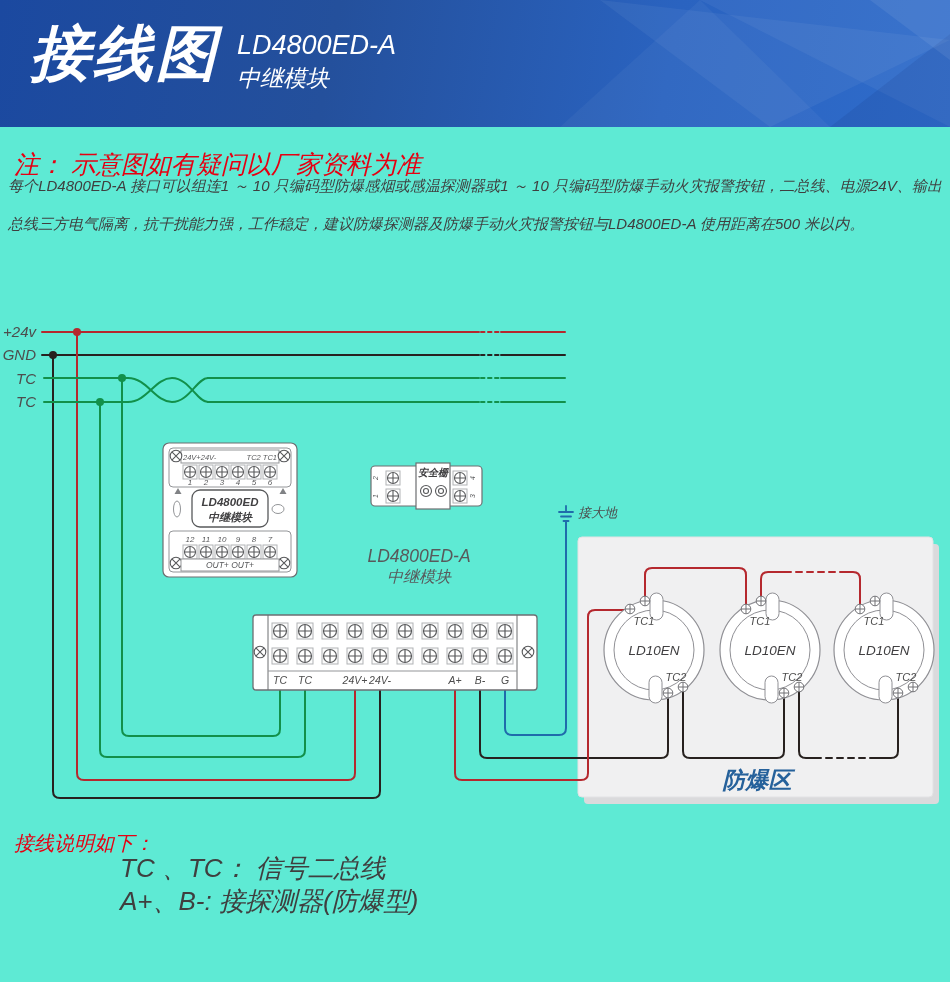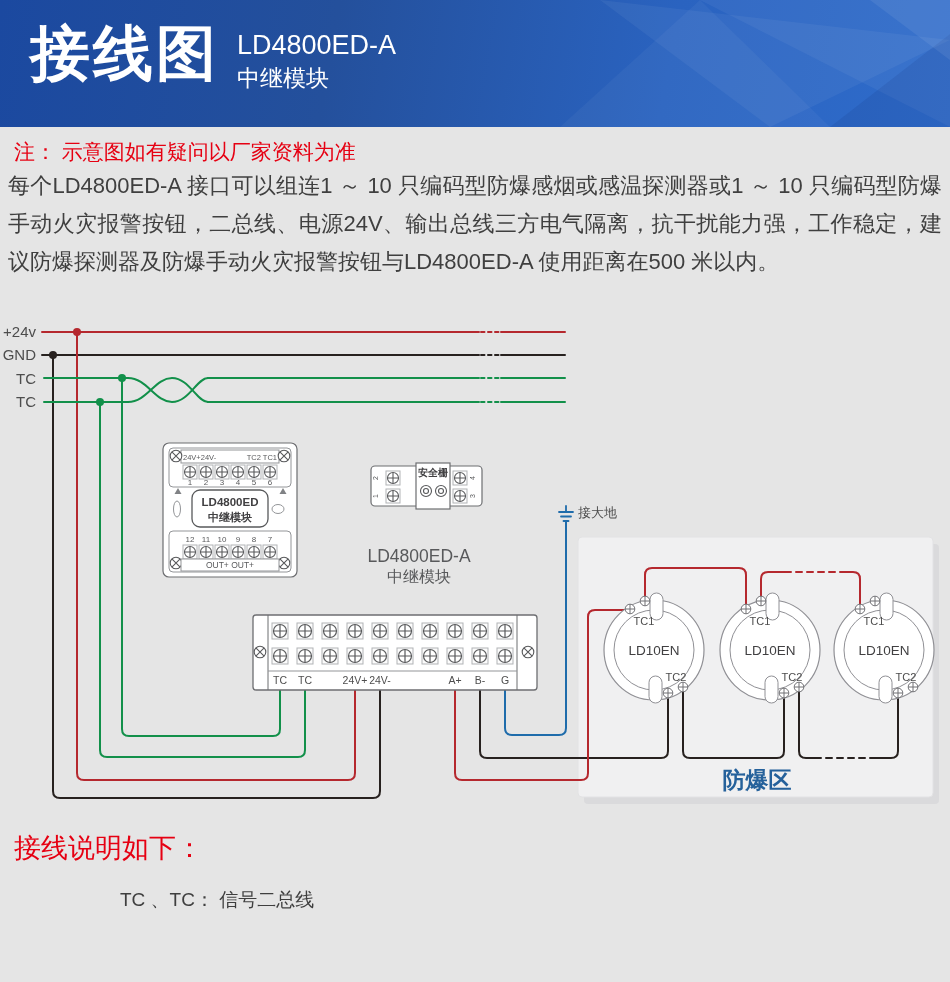--- a/index.html
+++ b/index.html
@@ -1,33 +1,33 @@
 <!DOCTYPE html>
 <html><head>
 <meta charset="utf-8">
 <style>
   html,body{margin:0;padding:0;background:#fff;}
-  .page{position:relative;width:950px;height:982px;overflow:hidden;background:#e5e5e5;
-        font-family:"Liberation Sans","DejaVu Sans",sans-serif;}
+  .page{position:relative;width:950px;height:982px;overflow:hidden;background:#5eead4;
+        font-family:"Liberation Sans","DejaVu Sans",sans-serif;font-style:italic;}
   
   .hdr{position:absolute;left:0;top:0;width:950px;height:127px;
        background:linear-gradient(100deg,#1b49a0 0%,#24509c 35%,#2a63c0 70%,#2f6ccb 100%);overflow:hidden;}
   .hdr svg{position:absolute;left:0;top:0;}
   .hdr-title{position:absolute;left:30px;top:14px;color:#fff;font-size:60px;font-weight:700;letter-spacing:3px;}
   .hdr-sub1{position:absolute;left:237px;top:30px;color:#fff;font-size:27px;font-weight:500;}
   .hdr-sub2{position:absolute;left:237px;top:63px;color:#fff;font-size:23px;font-weight:500;}
   
-  .note{position:absolute;left:14px;top:138px;color:#e60012;font-size:21px;font-weight:500;}
-  .desc{position:absolute;left:8px;top:167px;width:934px;color:#3f3f3f;font-size:22px;
+  .note{position:absolute;left:14px;top:148px;color:#e60012;font-size:25px;font-weight:500;}
+  .desc{position:absolute;left:8px;top:167px;width:934px;color:#3f3f3f;font-size:15px;
         line-height:38px;margin:0;text-align:justify;}
   
   .diag{position:absolute;left:0;top:318px;}
   
-  .lg-head{position:absolute;left:14px;top:830px;color:#e60012;font-size:27px;}
-  .lg-items{position:absolute;left:120px;top:884px;color:#3f3f3f;font-size:19px;line-height:32.5px;}
+  .lg-head{position:absolute;left:14px;top:830px;color:#e60012;font-size:20px;}
+  .lg-items{position:absolute;left:120px;top:852px;color:#3f3f3f;font-size:26px;line-height:32.5px;}
   text{font-family:"Liberation Sans","DejaVu Sans",sans-serif;}
 </style>
 </head>
 <body>
 
 <div class="page">
 
   <div class="hdr">
     <svg width="950" height="127" viewBox="0 0 950 127">
       <polygon points="560,127 700,0 830,127" fill="rgba(255,255,255,0.04)"></polygon>
@@ -339,15 +339,16 @@
       <text x="884" y="655" font-size="13.5" fill="#414042" text-anchor="middle">LD10EN</text>
       <text x="906" y="681" font-size="11" fill="#4d4d4d" text-anchor="middle">TC2</text>
     </g>
 
     <text x="757" y="788" font-size="23" font-weight="bold" text-anchor="middle" fill="#25619b">防爆区</text>
   </svg>
 
   <div class="lg-head">接线说明如下：</div>
   <div class="lg-items">
     <div>TC 、TC： 信号二总线</div>
+    <div>A+、B-: 接探测器(防爆型)</div>
   </div>
 
 </div>
 
 </body></html>

